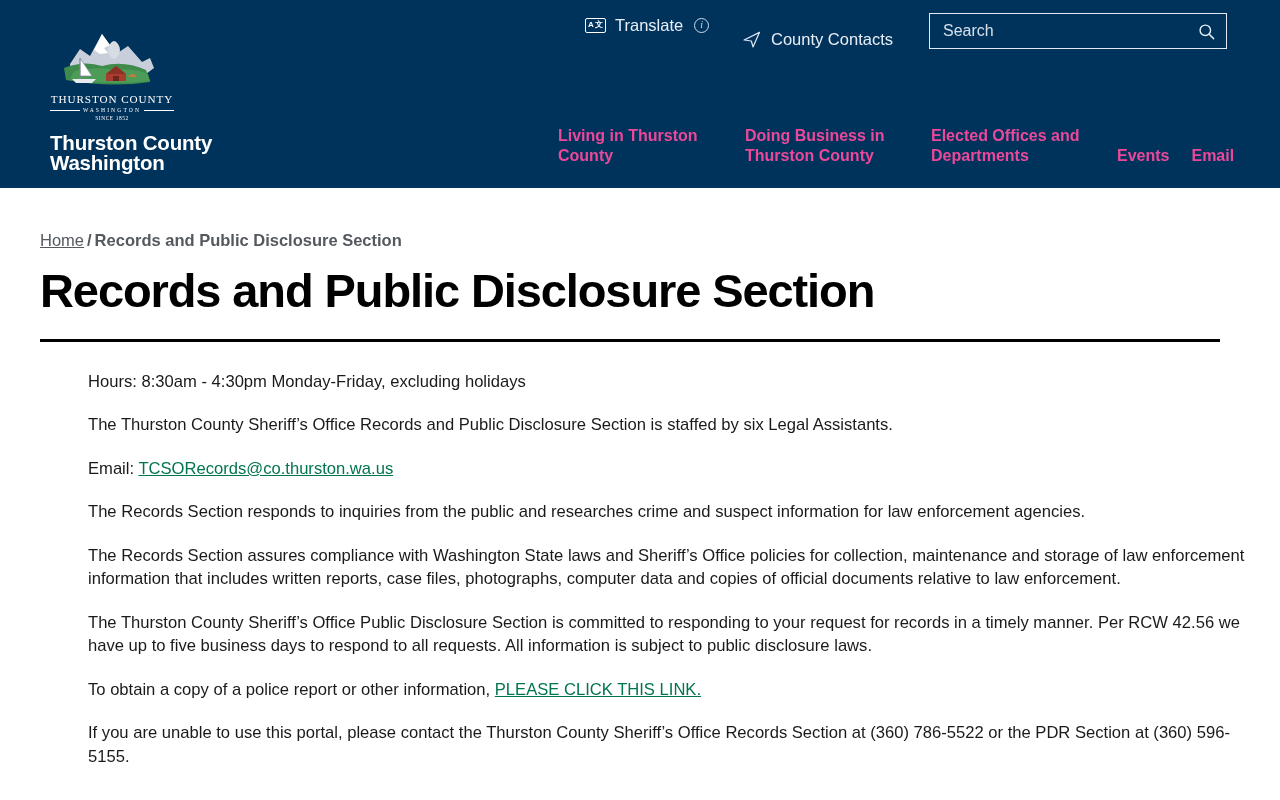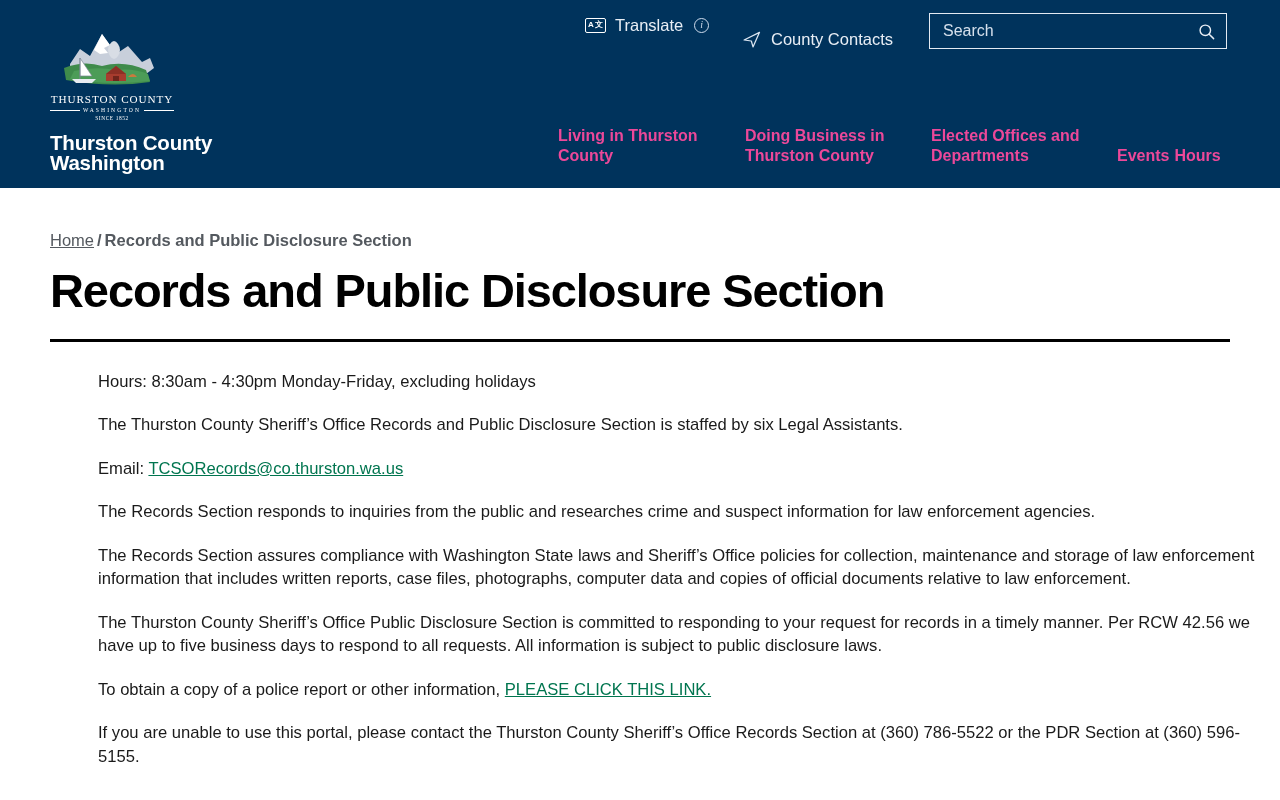--- a/index.html
+++ b/index.html
@@ -176,26 +176,26 @@
     font-size: 16px;
     font-weight: bold;
     line-height: 20px;
     cursor: pointer;
     white-space: pre-line;
   }
   .nav-w1 { width: 187px; }
   .nav-w2 { width: 186px; }
   .nav-w3 { width: 186px; }
   .nav-single { padding-top: 20px; white-space: nowrap; }
-  .nav-events { margin-right: 5px; }
+  .nav-events { margin-right: 22px; }
 
   
   .content {
     width: 1280px;
-    padding: 0 50px;
+    padding: 0 40px;
   }
   .breadcrumb {
     margin-top: 43px;
     font-size: 16.5px;
     font-weight: bold;
     color: #54595f;
     line-height: 1.2;
   }
   .breadcrumb a {
     color: #54595f;
@@ -298,21 +298,21 @@
   </div>
 
   <nav class="main-nav">
     <div class="nav-item nav-w1">Living in Thurston
 County</div>
     <div class="nav-item nav-w2">Doing Business in
 Thurston County</div>
     <div class="nav-item nav-w3">Elected Offices and
 Departments</div>
     <div class="nav-item nav-single nav-events">Events</div>
-    <div class="nav-item nav-single">Hours</div>
+    <div class="nav-item nav-single">Email</div>
   </nav>
 </header>
 
 <main class="content">
 
   <div class="breadcrumb">
     <a>Home</a><span class="sep">/</span><span class="current">Records and Public Disclosure Section</span>
   </div>
 
   <h1 class="page-title">Records and Public Disclosure Section</h1>

